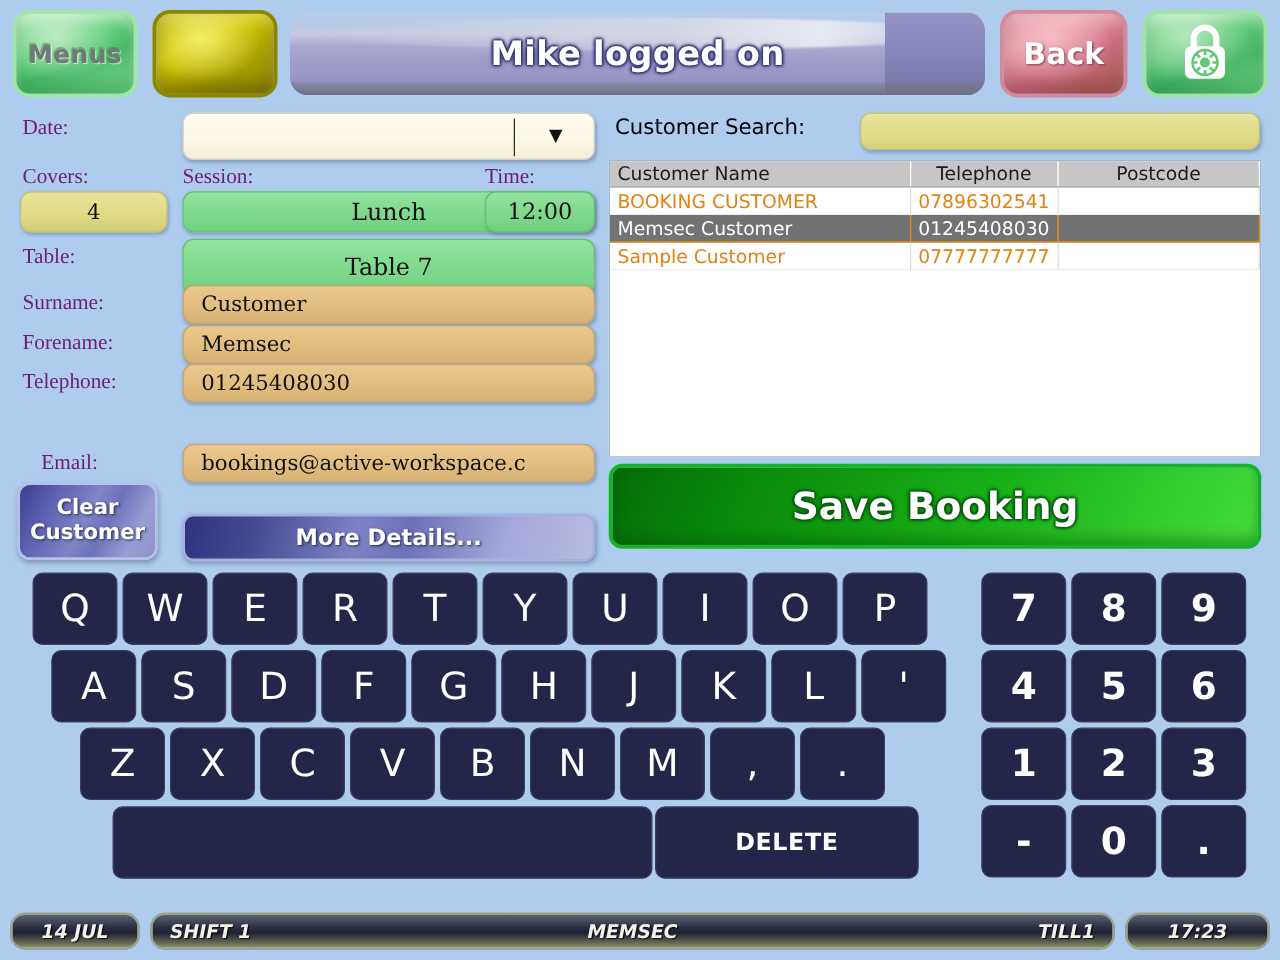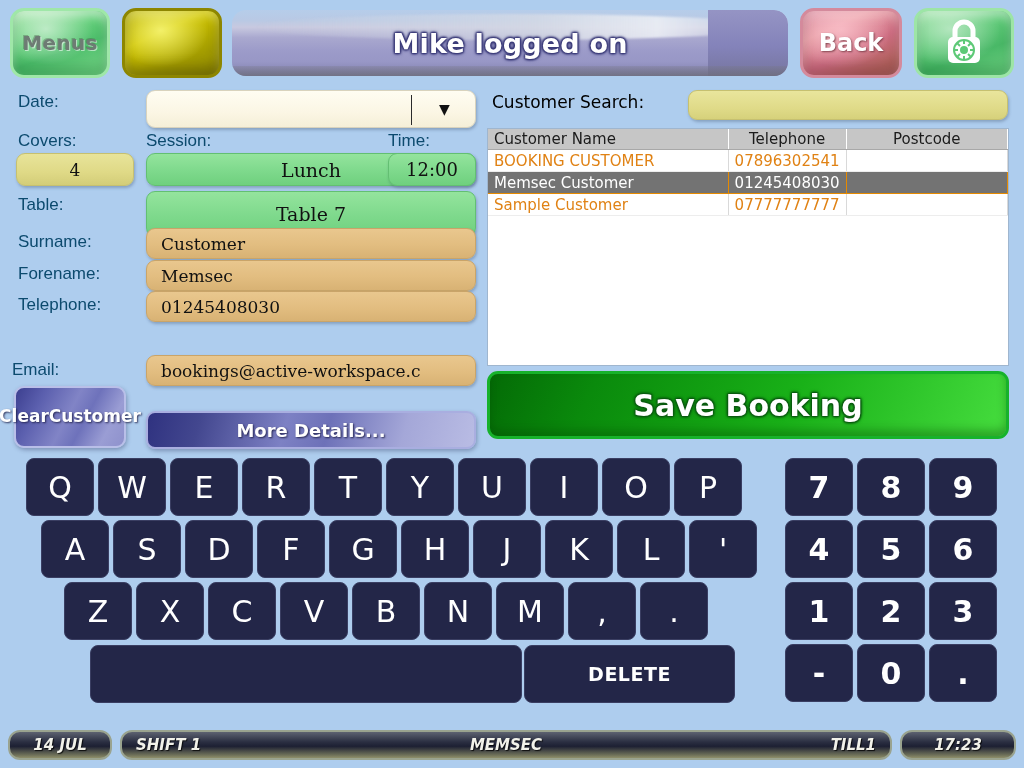--- a/index.html
+++ b/index.html
@@ -112,22 +112,22 @@
       radial-gradient(ellipse at 35% 28%, rgba(255,255,255,0.5) 0%, rgba(255,255,255,0.0) 58%),
       linear-gradient(160deg, #85dc92 0%, #5ec977 40%, #49b867 65%, #74d586 100%);
     border: 3px solid #9de5a6;
     box-shadow: inset 0 -9px 12px rgba(0,90,30,0.28), inset 0 6px 8px rgba(255,255,255,0.4);
   }
 
   
   .flabel {
     position: absolute;
     font-size: 17px;
-    color: #0c4a6e;
-    font-family: Liberation Sans, sans-serif;
+    color: #701a75;
+    font-family: Liberation Serif, serif;
   }
   .field {
     position: absolute;
     box-sizing: border-box;
     border-radius: 9px;
     display: flex;
     align-items: center;
     font-family: "DejaVu Serif", "Liberation Serif", serif;
     font-size: 17px;
     color: #111;
@@ -178,31 +178,31 @@
   #email-field { left: 146px; top: 355px; width: 330px; height: 31px; }
 
   #lbl-date { left: 18px; top: 92px; }
   #lbl-covers { left: 18px; top: 131px; }
   #lbl-session { left: 146px; top: 131px; }
   #lbl-time { left: 388px; top: 131px; }
   #lbl-table { left: 18px; top: 195px; }
   #lbl-surname { left: 18px; top: 232px; }
   #lbl-forename { left: 18px; top: 264px; }
   #lbl-telephone { left: 18px; top: 295px; }
-  #lbl-email { left: 12px; top: 360px; }
+  #lbl-email { left: 33px; top: 360px; }
 
   #btn-clear-customer {
     position: absolute;
     left: 14px; top: 386px; width: 112px; height: 62px;
     box-sizing: border-box;
     border-radius: 10px;
     border: 2px solid #b9bfe8;
     background:
       linear-gradient(118deg, #3c3f90 0%, #5b5fae 22%, #8184c6 48%, #6e72bb 62%, #9a9dd4 82%, #8e91cc 100%);
-    display: flex; 
+    display: flex; flex-direction: column;
     align-items: center; justify-content: center;
     color: #ffffff; font-size: 17px; font-weight: bold; line-height: 1.15;
     text-shadow: 1px 1px 2px rgba(30,30,70,0.85);
     box-shadow: 1px 2px 4px rgba(50,60,100,0.4);
   }
   #btn-more-details {
     position: absolute;
     left: 146px; top: 411px; width: 330px; height: 38px;
     box-sizing: border-box;
     border-radius: 9px;

